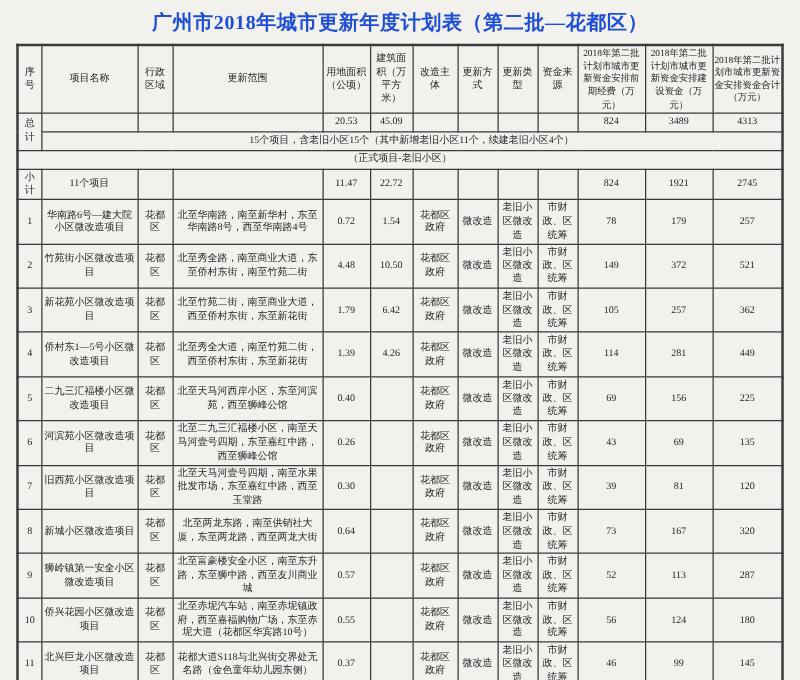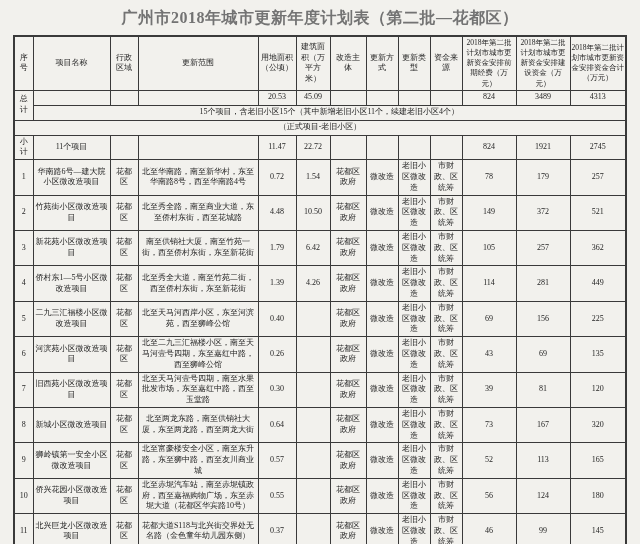--- a/index.html
+++ b/index.html
@@ -10,21 +10,21 @@
     font-family:"Liberation Serif","DejaVu Serif",serif;
     color:#222;
     overflow:hidden;
   }
   .page-title {
     text-align:center;
     font-weight:bold;
     font-size:16px;
     padding-top:8px;
     letter-spacing:0.5px;
-    color:#737373;
+    color:#1d4ed8;
   }
   table.plan {
     border-collapse:collapse;
     table-layout:fixed;
     width:612px;
     margin:6px auto 0 auto;
     border:2px solid #3a3a3a;
   }
   .plan th, .plan td {
     border:1px solid #3a3a3a;
@@ -131,36 +131,36 @@
         <td>老旧小区微改造</td>
         <td>市财政、区统筹</td>
         <td>78</td>
         <td>179</td>
         <td>257</td>
       </tr>
       <tr class="data-row">
         <td>2</td>
         <td class="left">竹苑街小区微改造项目</td>
         <td>花都区</td>
-        <td class="left">北至秀全路，南至商业大道，东至侨村东街，西至花城路</td>
+        <td class="left">北至秀全路，南至商业大道，东至侨村东街，南至竹苑二街</td>
         <td>4.48</td>
         <td>10.50</td>
         <td>花都区政府</td>
         <td>微改造</td>
         <td>老旧小区微改造</td>
         <td>市财政、区统筹</td>
         <td>149</td>
         <td>372</td>
         <td>521</td>
       </tr>
       <tr class="data-row">
         <td>3</td>
         <td class="left">新花苑小区微改造项目</td>
         <td>花都区</td>
-        <td class="left">南至供销社大厦，南至竹苑一街，西至侨村东街，东至新花街</td>
+        <td class="left">北至竹苑二街，南至商业大道，西至侨村东街，东至新花街</td>
         <td>1.79</td>
         <td>6.42</td>
         <td>花都区政府</td>
         <td>微改造</td>
         <td>老旧小区微改造</td>
         <td>市财政、区统筹</td>
         <td>105</td>
         <td>257</td>
         <td>362</td>
       </tr>
@@ -245,21 +245,21 @@
         <td>花都区</td>
         <td class="left">北至富豪楼安全小区，南至东升路，东至狮中路，西至友川商业城</td>
         <td>0.57</td>
         <td></td>
         <td>花都区政府</td>
         <td>微改造</td>
         <td>老旧小区微改造</td>
         <td>市财政、区统筹</td>
         <td>52</td>
         <td>113</td>
-        <td>165</td>
+        <td>287</td>
       </tr>
       <tr class="data-row">
         <td>10</td>
         <td class="left">侨兴花园小区微改造项目</td>
         <td>花都区</td>
         <td class="left">北至赤坭汽车站，南至赤坭镇政府，西至嘉福购物广场，东至赤坭大道（花都区华宾路10号）</td>
         <td>0.55</td>
         <td></td>
         <td>花都区政府</td>
         <td>微改造</td>

